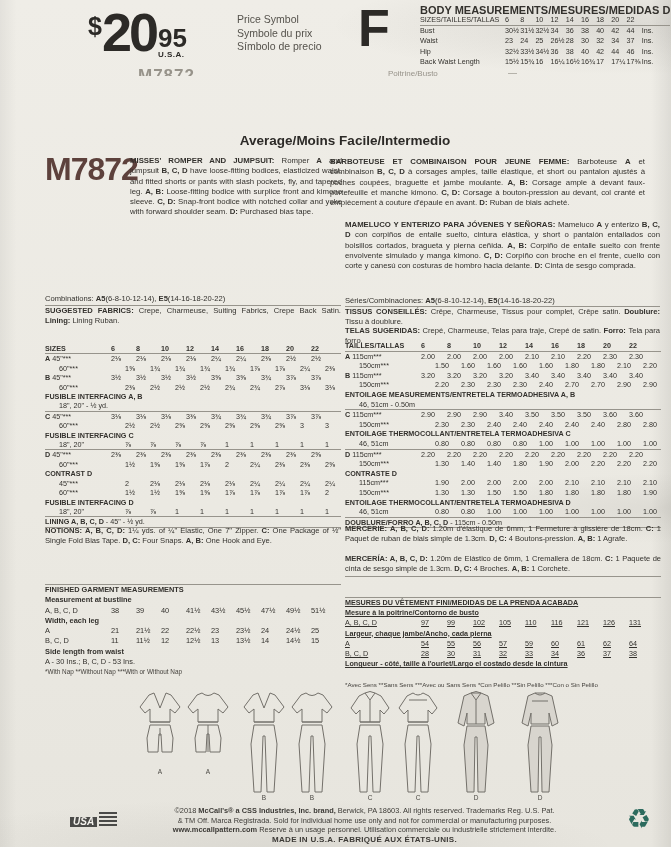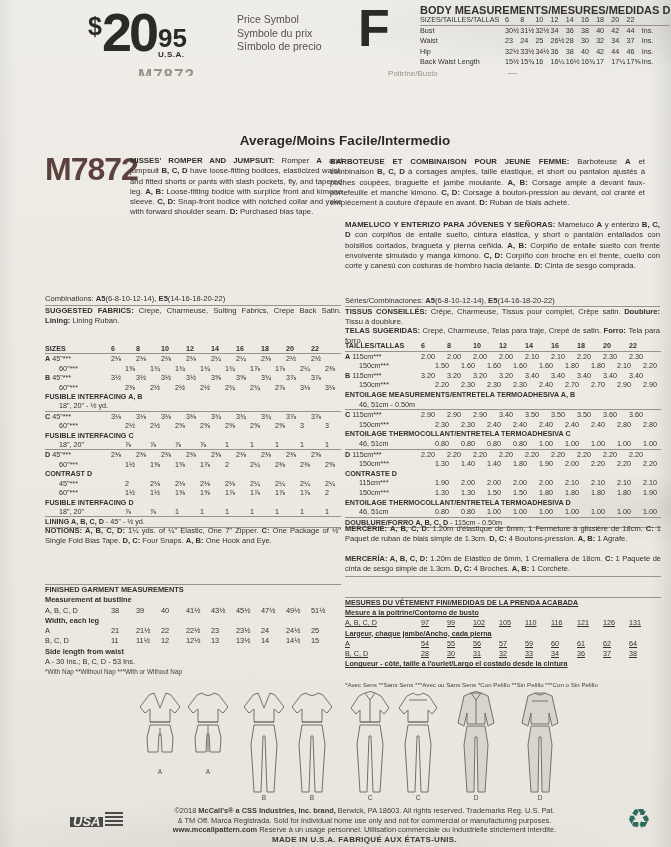--- a/index.html
+++ b/index.html
@@ -76,21 +76,21 @@
   .metable .tlabel{width:76px;}
   .metable .tcell{width:26px;}
   .sensnote{left:345px;top:681px;font-size:6.2px;color:#45423d;white-space:nowrap;}
   
   .figs{left:128px;top:688px;width:470px;height:120px;}
   .fig{position:absolute;top:0;}
   .fig svg{display:block;}
   .figlabel{position:absolute;width:48px;text-align:center;font-size:6.5px;color:#4a4843;}
   
   .flag{left:70px;top:812px;display:flex;align-items:flex-end;gap:2px;}
-  .flag-box{background:#4a4a48;color:#f3f1ec;font-weight:bold;font-style:italic;font-size:13px;padding:0 3px;line-height:10px;}
+  .flag-box{background:#4a4a48;color:#f3f1ec;font-weight:bold;font-style:italic;font-size:10px;padding:0 3px;line-height:10px;}
   .flag-stripes{width:18px;height:15px;background:repeating-linear-gradient(#4a4a48 0 2px, transparent 2px 4px);}
   .copy{left:112px;top:806px;width:505px;text-align:center;font-size:7.4px;line-height:9.6px;color:#3c3a36;}
   .copy .made{font-size:8px;font-weight:bold;letter-spacing:.3px;}
   .recycle{left:627px;top:804px;font-size:27px;color:#2c6b5e;line-height:30px;}
 </style>
 </head>
 <body>
 
 <div class="sheet">
 

